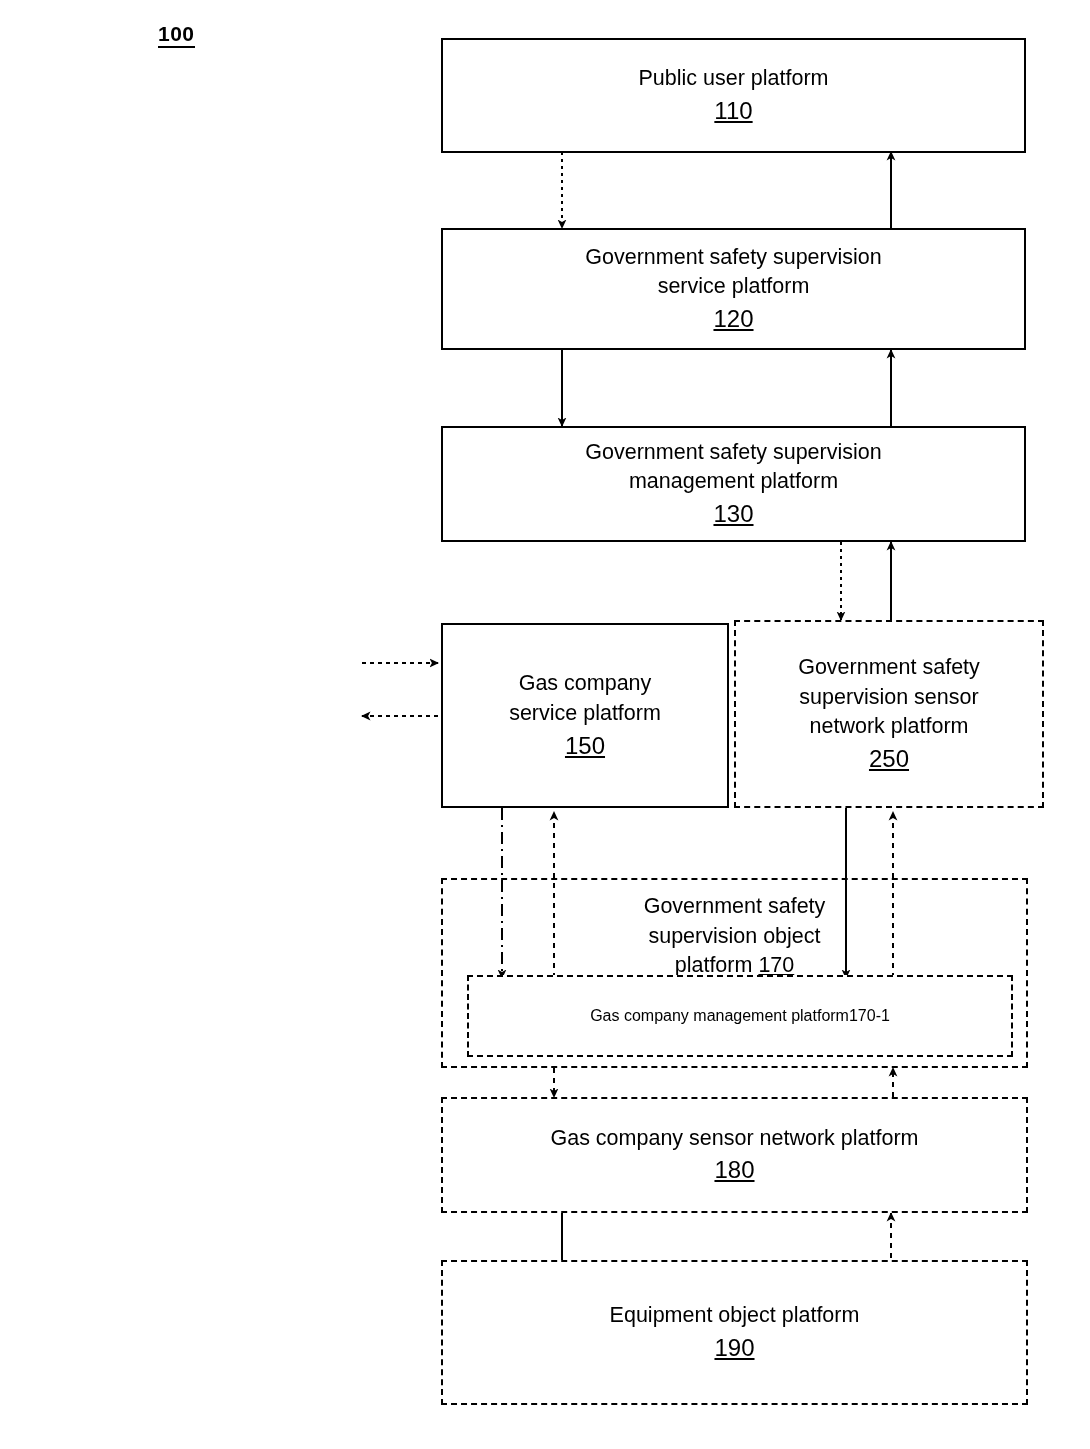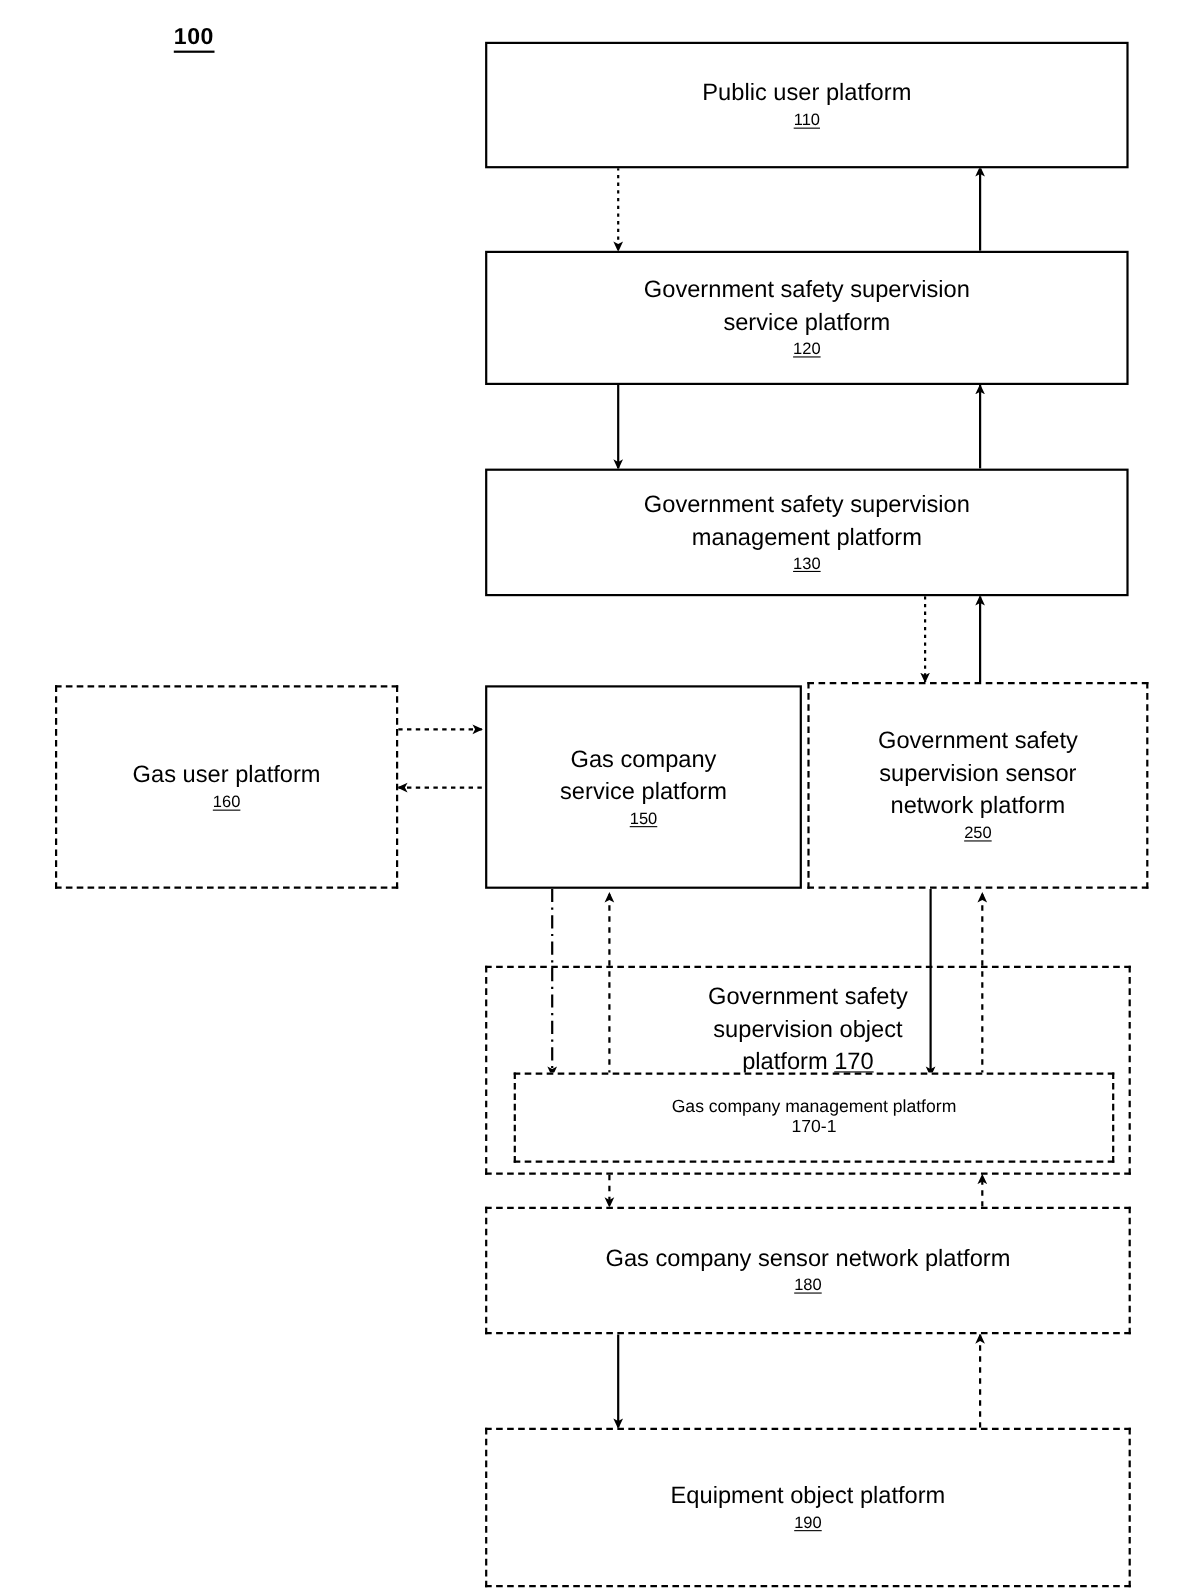--- a/index.html
+++ b/index.html
@@ -48,21 +48,21 @@
     text-align: center;
     z-index: 3;
   }
   .node .title {
     font-size: 21.5px;
     line-height: 1.38;
     white-space: pre-line;
     padding: 0 10px;
   }
   .node .ref {
-    font-size: 15px;
+    font-size: 24px;
     line-height: 1.38;
     text-decoration: underline;
     text-underline-offset: 2px;
   }
   .solid-box {
     border: 2px solid #000000;
   }
   .dashed-box {
     border: 2px dashed #000000;
   }
@@ -88,21 +88,21 @@
   .group-title .ref-inline {
     text-decoration: underline;
     text-underline-offset: 2px;
   }
   .inner-box {
     position: absolute;
     box-sizing: border-box;
     border: 2px dashed #000000;
     background: #ffffff;
     display: flex;
-    flex-direction: column;
+    flex-direction: row;
     align-items: center;
     justify-content: center;
     text-align: center;
     z-index: 5;
   }
 </style>
 </head>
 <body>
 
 <div id="figure">
@@ -151,24 +151,20 @@
 service platform</div>
     <div class="ref">120</div>
   </div>
 
   <div class="node solid-box" style="left:441px; top:426px; width:585px; height:116px;">
     <div class="title">Government safety supervision
 management platform</div>
     <div class="ref">130</div>
   </div>
 
-  <div class="node dashed-box" style="left:50px; top:623px; width:312px; height:185px;">
-    <div class="title">Gas user platform</div>
-    <div class="ref">160</div>
-  </div>
 
   <div class="node solid-box" style="left:441px; top:623px; width:288px; height:185px;">
     <div class="title">Gas company
 service platform</div>
     <div class="ref">150</div>
   </div>
 
   <div class="node dashed-box" style="left:734px; top:620px; width:310px; height:188px;">
     <div class="title">Government safety
 supervision sensor
@@ -185,18 +181,18 @@
   <div class="inner-box" style="left:467px; top:975px; width:546px; height:82px;">
     <div class="title">Gas company management platform</div>
     <div class="ref">170-1</div>
   </div>
 
   <div class="node dashed-box" style="left:441px; top:1097px; width:587px; height:116px;align-items:center;">
     <div class="title">Gas company sensor network platform</div>
     <div class="ref">180</div>
   </div>
 
-  <div class="node dashed-box" style="left:441px; top:1298px; width:587px; height:145px;">
+  <div class="node dashed-box" style="left:441px; top:1260px; width:587px; height:145px;">
     <div class="title">Equipment object platform</div>
     <div class="ref">190</div>
   </div>
 
 </div>
 
 </body></html>

